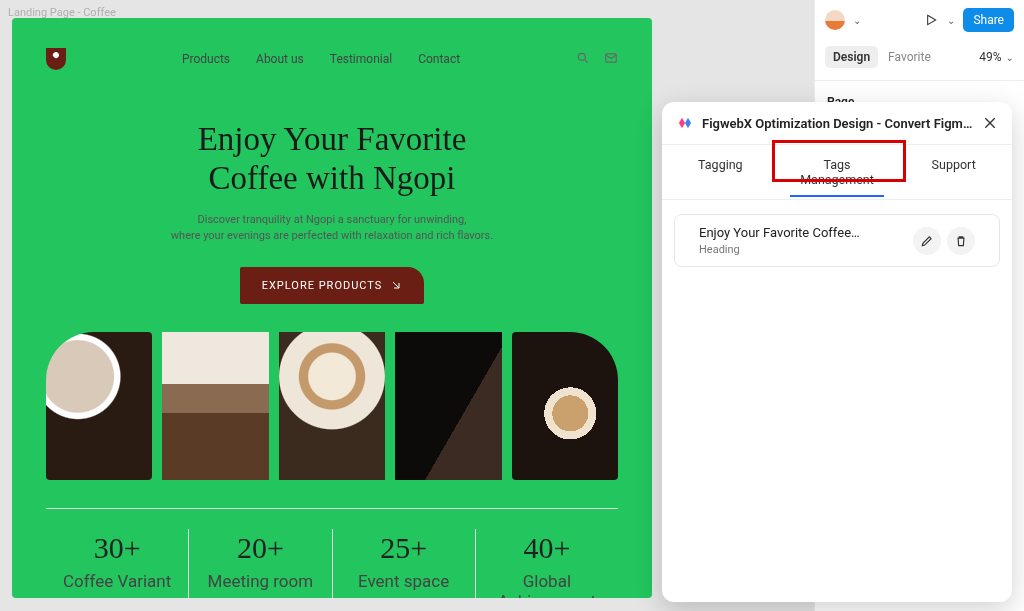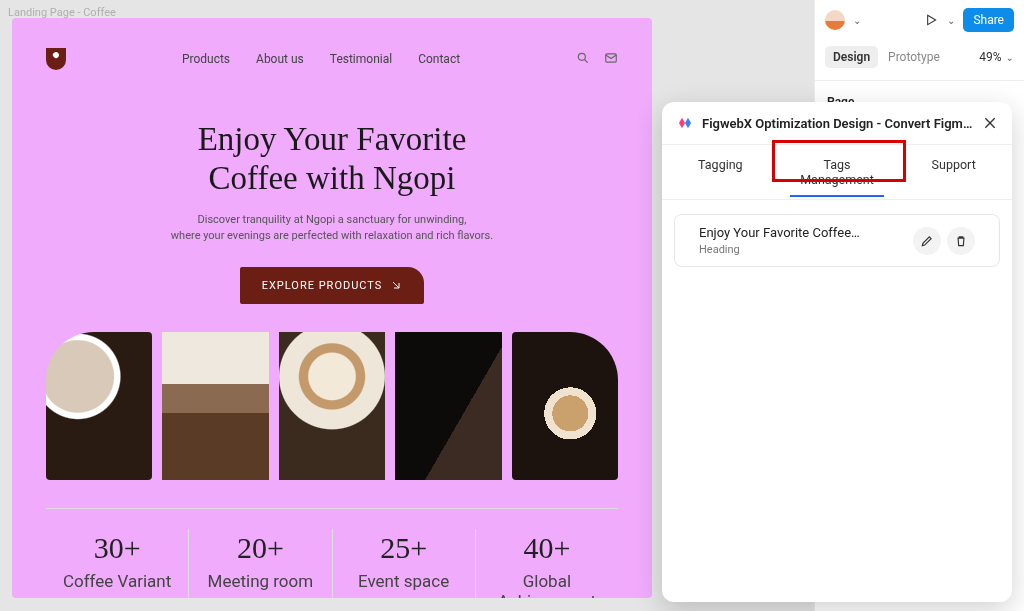--- a/index.html
+++ b/index.html
@@ -1,20 +1,20 @@
 <!DOCTYPE html>
 <html><head>
 <meta charset="utf-8">
 <style>
   * { box-sizing: border-box; margin: 0; padding: 0; }
   html, body { width: 1024px; height: 611px; font-family: -apple-system, BlinkMacSystemFont, "Segoe UI", Roboto, Arial, sans-serif; background: #e5e5e5; overflow: hidden; }
   .root { position: relative; width: 1024px; height: 611px; }
   .filename { position: absolute; top: 6px; left: 8px; font-size: 11px; color: #b0b0b0; }
   
-  .canvas { position: absolute; top: 18px; left: 12px; width: 640px; height: 580px; background: #f0abfc; border-radius: 4px; padding: 24px 34px 0 34px; overflow: hidden; }
+  .canvas { position: absolute; top: 18px; left: 12px; width: 640px; height: 580px; background: #22c55e; border-radius: 4px; padding: 24px 34px 0 34px; overflow: hidden; }
   .nav { display: flex; align-items: center; height: 34px; }
   .logo { width: 20px; height: 22px; background: #6b1f14; border-radius: 0 0 10px 10px; position: relative; }
   .logo::after { content: ""; position: absolute; top: 4px; left: 7px; width: 6px; height: 6px; background: #fff; border-radius: 50% 50% 50% 50% / 60% 60% 40% 40%; transform: rotate(45deg); }
   .nav-links { flex: 1; display: flex; justify-content: center; gap: 26px; font-size: 12px; color: #444; }
   .nav-links span { cursor: pointer; }
   .nav-right { display: flex; gap: 14px; color: #666; }
   .nav-right svg { width: 14px; height: 14px; }
   .hero-title { font-family: "Times New Roman", serif; font-size: 33px; line-height: 1.18; text-align: center; color: #1a1a1a; margin-top: 44px; }
   .hero-sub { text-align: center; font-size: 11px; color: #555; margin-top: 14px; line-height: 1.5; }
   .cta { display: flex; align-items: center; gap: 8px; margin: 22px auto 3px auto; background: #6b1f14; color: #fff; font-size: 11px; letter-spacing: 1px; padding: 12px 22px; border-radius: 2px 16px 2px 2px; width: fit-content; cursor: pointer; justify-content: space-between; }
@@ -144,21 +144,21 @@
     <span class="chev">⌄</span>
     <div class="spacer"></div>
     <svg class="play" viewBox="0 0 24 24" fill="none" stroke="#333" stroke-width="1.6">
           <polygon points="7 5 19 12 7 19 7 5"></polygon>
         </svg>
     <span class="chev">⌄</span>
     <div class="share">Share</div>
   </div>
   <div class="sb-row2">
     <div class="pill">Design</div>
-    <div class="proto">Prototype</div>
+    <div class="proto">Favorite</div>
     <div class="zoom">
       <span>49%</span>
       <span class="chev">⌄</span>
     </div>
   </div>
   <div class="sb-section">Page</div>
 </div>
 
 <div class="panel">
   <div class="panel-head">

